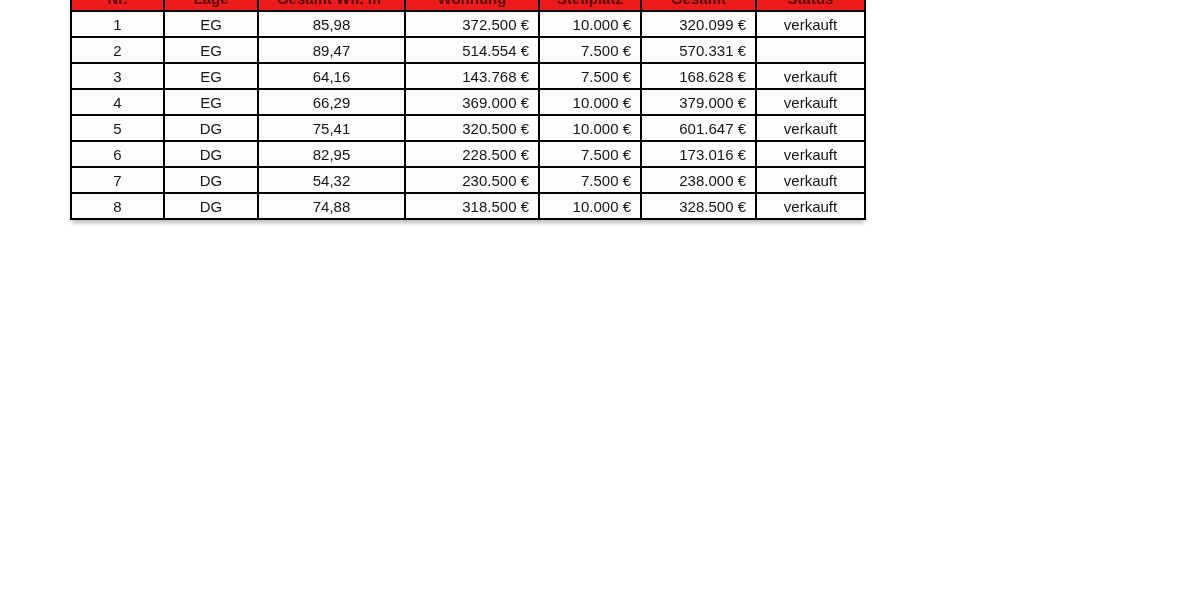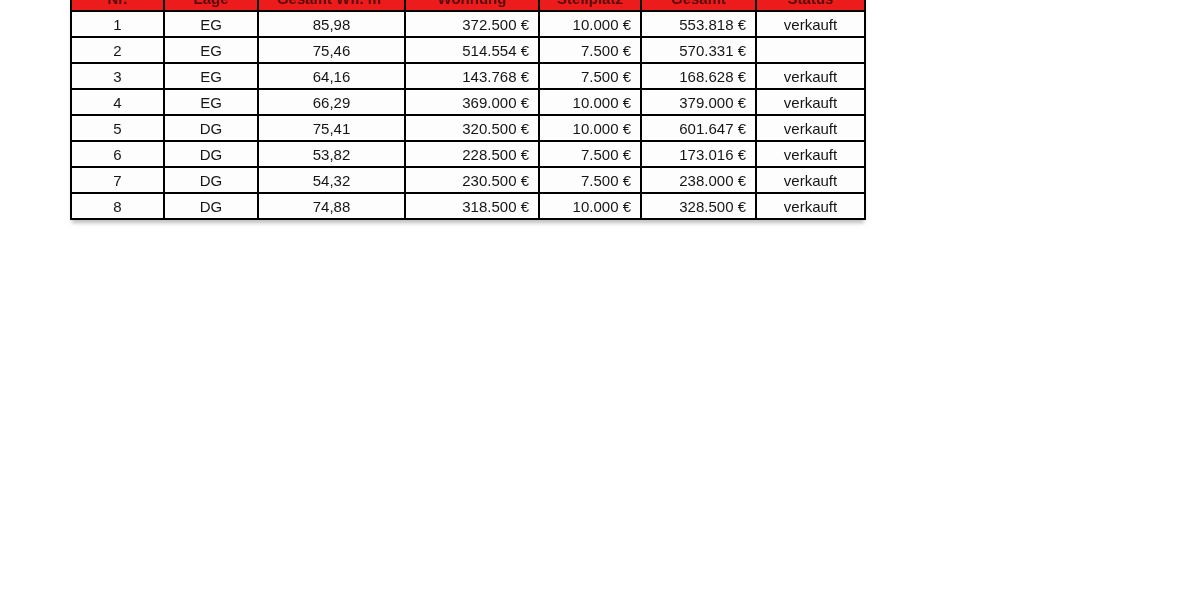--- a/index.html
+++ b/index.html
@@ -84,27 +84,27 @@
           <th>Status</th>
         </tr>
       </thead>
       <tbody id="rows-body">
           <tr>
             <td>1</td>
             <td>EG</td>
             <td>85,98</td>
             <td>372.500 €</td>
             <td>10.000 €</td>
-            <td>553.818 €</td>
+            <td>320.099 €</td>
             <td>verkauft</td>
           </tr>
           <tr>
             <td>2</td>
             <td>EG</td>
-            <td>75,46</td>
+            <td>89,47</td>
             <td>514.554 €</td>
             <td>7.500 €</td>
             <td>570.331 €</td>
             <td></td>
           </tr>
           <tr>
             <td>3</td>
             <td>EG</td>
             <td>64,16</td>
             <td>143.768 €</td>
@@ -126,21 +126,21 @@
             <td>DG</td>
             <td>75,41</td>
             <td>320.500 €</td>
             <td>10.000 €</td>
             <td>601.647 €</td>
             <td>verkauft</td>
           </tr>
           <tr>
             <td>6</td>
             <td>DG</td>
-            <td>53,82</td>
+            <td>82,95</td>
             <td>228.500 €</td>
             <td>7.500 €</td>
             <td>173.016 €</td>
             <td>verkauft</td>
           </tr>
           <tr>
             <td>7</td>
             <td>DG</td>
             <td>54,32</td>
             <td>230.500 €</td>

